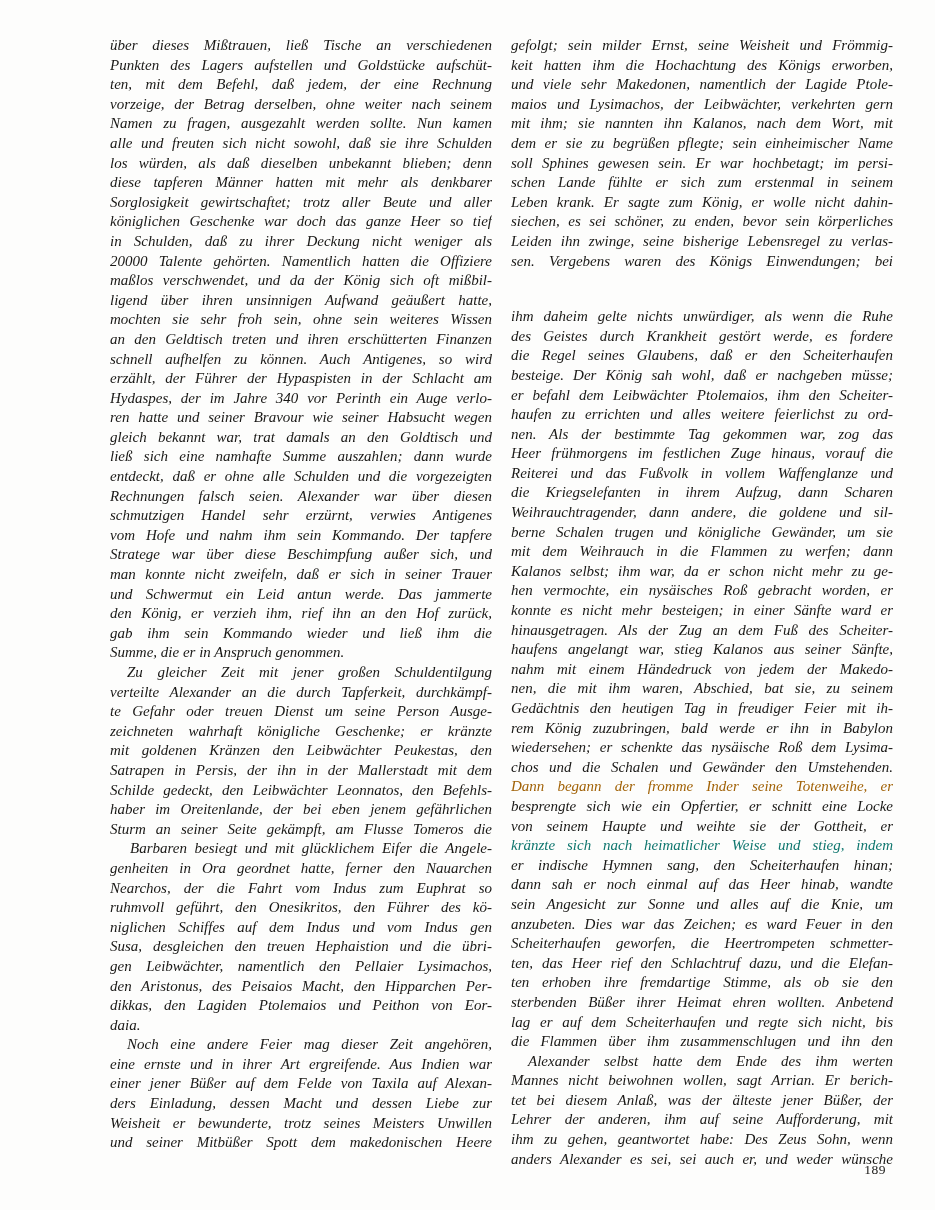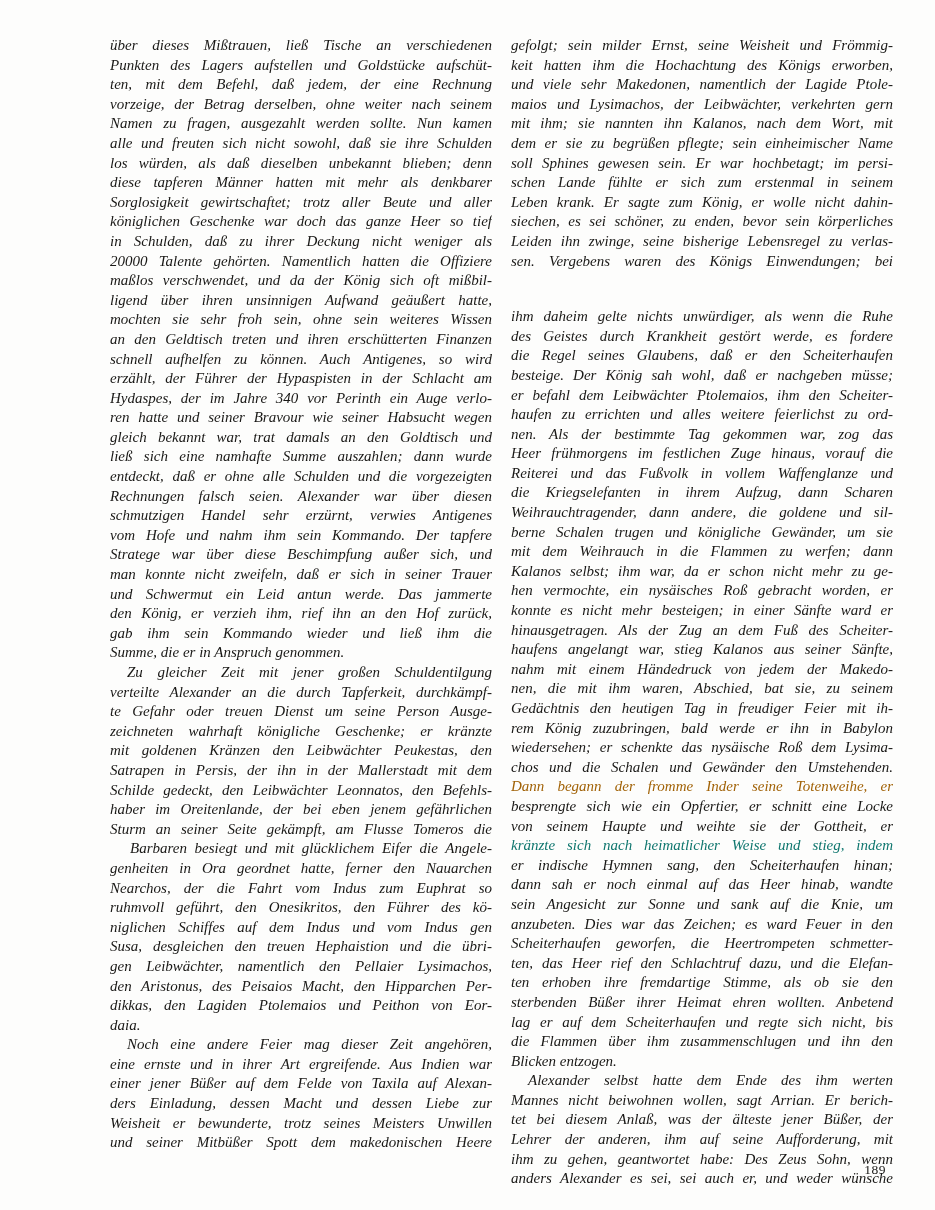--- a/index.html
+++ b/index.html
@@ -159,29 +159,28 @@
         <div class="line" style="color: rgb(25, 24, 22);">Gedächtnis den heutigen Tag in freudiger Feier mit ih-</div>
         <div class="line" style="color: rgb(25, 24, 22);">rem König zuzubringen, bald werde er ihn in Babylon</div>
         <div class="line" style="color: rgb(25, 24, 22);">wiedersehen; er schenkte das nysäische Roß dem Lysima-</div>
         <div class="line" style="color: rgb(25, 24, 22);">chos und die Schalen und Gewänder den Umstehenden.</div>
         <div class="line" style="color: #a16207;">Dann begann der fromme Inder seine Totenweihe, er</div>
         <div class="line" style="color: rgb(25, 24, 22);">besprengte sich wie ein Opfertier, er schnitt eine Locke</div>
         <div class="line" style="color: rgb(25, 24, 22);">von seinem Haupte und weihte sie der Gottheit, er</div>
         <div class="line" style="color: #0f766e;">kränzte sich nach heimatlicher Weise und stieg, indem</div>
         <div class="line" style="color: rgb(25, 24, 22);">er indische Hymnen sang, den Scheiterhaufen hinan;</div>
         <div class="line" style="color: rgb(25, 24, 22);">dann sah er noch einmal auf das Heer hinab, wandte</div>
-        <div class="line" style="color: rgb(25, 24, 22);">sein Angesicht zur Sonne und sank auf die Knie, um</div>
+        <div class="line" style="color: rgb(25, 24, 22);">sein Angesicht zur Sonne und alles auf die Knie, um</div>
         <div class="line" style="color: rgb(25, 24, 22);">anzubeten. Dies war das Zeichen; es ward Feuer in den</div>
         <div class="line" style="color: rgb(25, 24, 22);">Scheiterhaufen geworfen, die Heertrompeten schmetter-</div>
         <div class="line" style="color: rgb(25, 24, 22);">ten, das Heer rief den Schlachtruf dazu, und die Elefan-</div>
         <div class="line" style="color: rgb(25, 24, 22);">ten erhoben ihre fremdartige Stimme, als ob sie den</div>
         <div class="line" style="color: rgb(25, 24, 22);">sterbenden Büßer ihrer Heimat ehren wollten. Anbetend</div>
         <div class="line" style="color: rgb(25, 24, 22);">lag er auf dem Scheiterhaufen und regte sich nicht, bis</div>
         <div class="line" style="color: rgb(25, 24, 22);">die Flammen über ihm zusammenschlugen und ihn den</div>
-        <div class="line end" style="color: rgb(25, 24, 22);">Blicken entzogen.</div>
         <div class="line indent" style="color: rgb(25, 24, 22);">Alexander selbst hatte dem Ende des ihm werten</div>
         <div class="line" style="color: rgb(25, 24, 22);">Mannes nicht beiwohnen wollen, sagt Arrian. Er berich-</div>
         <div class="line" style="color: rgb(25, 24, 22);">tet bei diesem Anlaß, was der älteste jener Büßer, der</div>
         <div class="line" style="color: rgb(25, 24, 22);">Lehrer der anderen, ihm auf seine Aufforderung, mit</div>
         <div class="line" style="color: rgb(25, 24, 22);">ihm zu gehen, geantwortet habe: Des Zeus Sohn, wenn</div>
         <div class="line" style="color: rgb(25, 24, 22);">anders Alexander es sei, sei auch er, und weder wünsche</div>
       </div>
   </div>
   <div class="folio" style="color: rgb(25, 24, 22);">189</div>
 </div>

